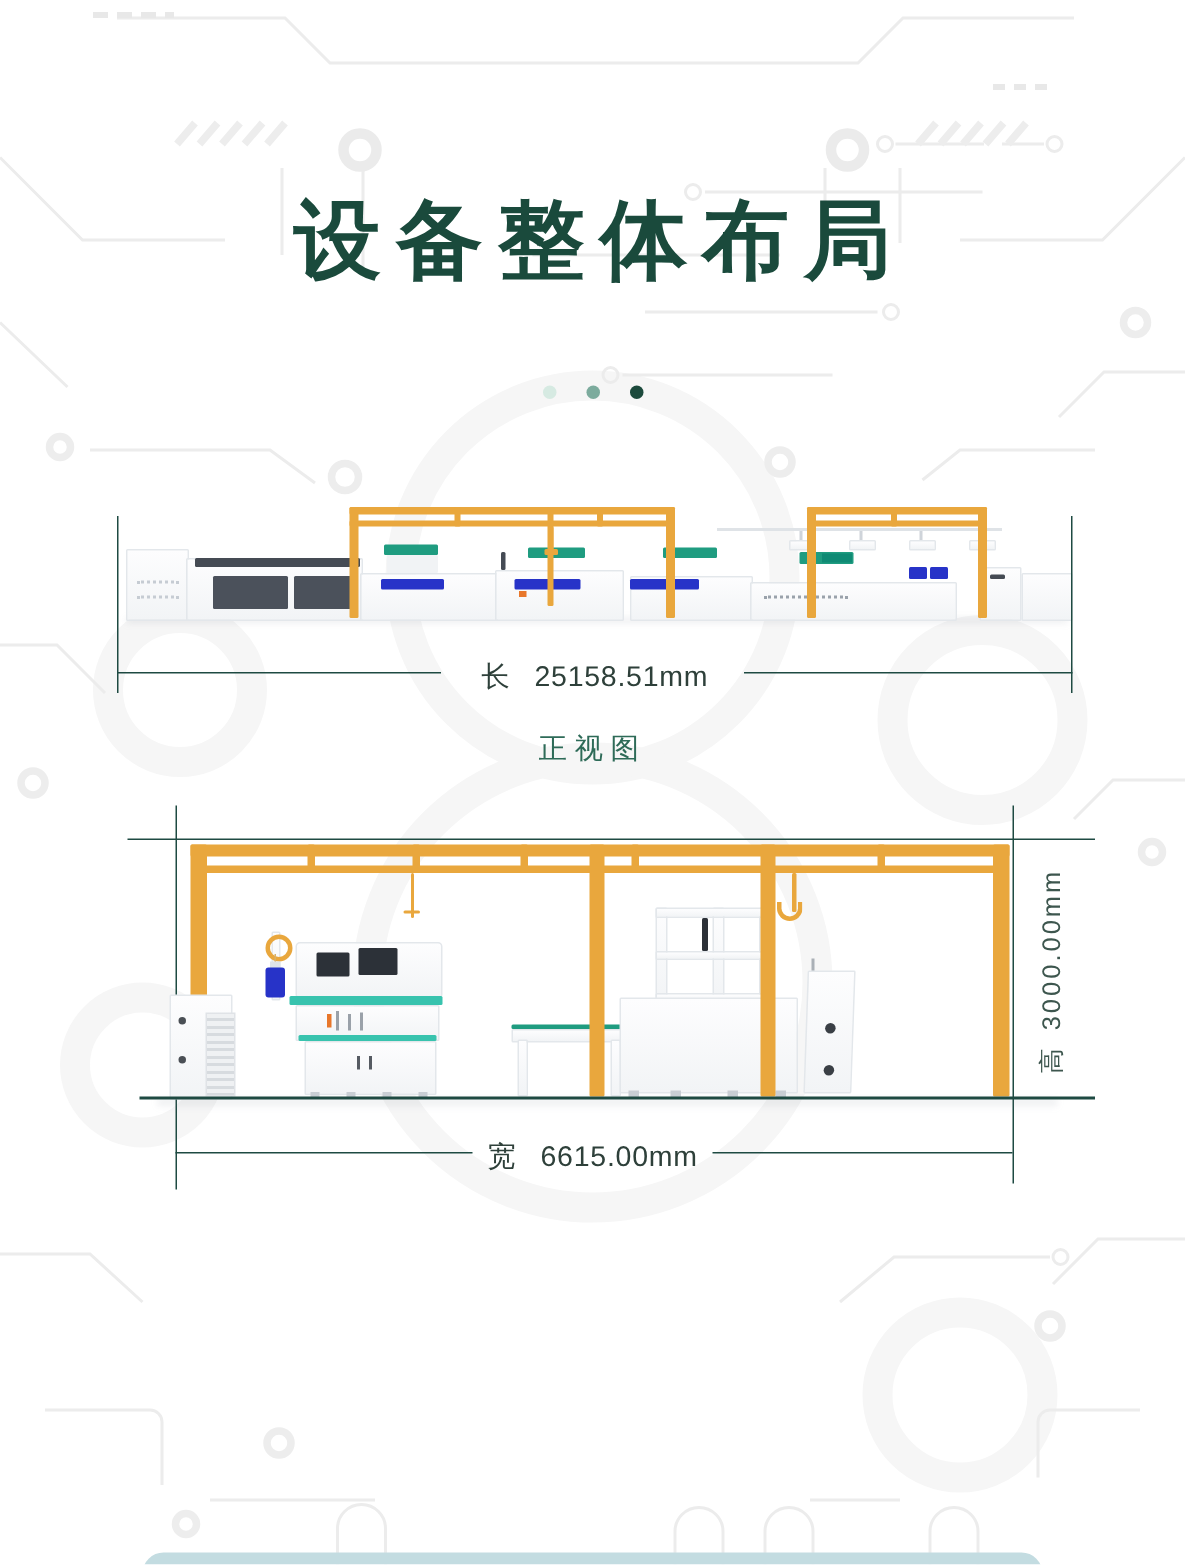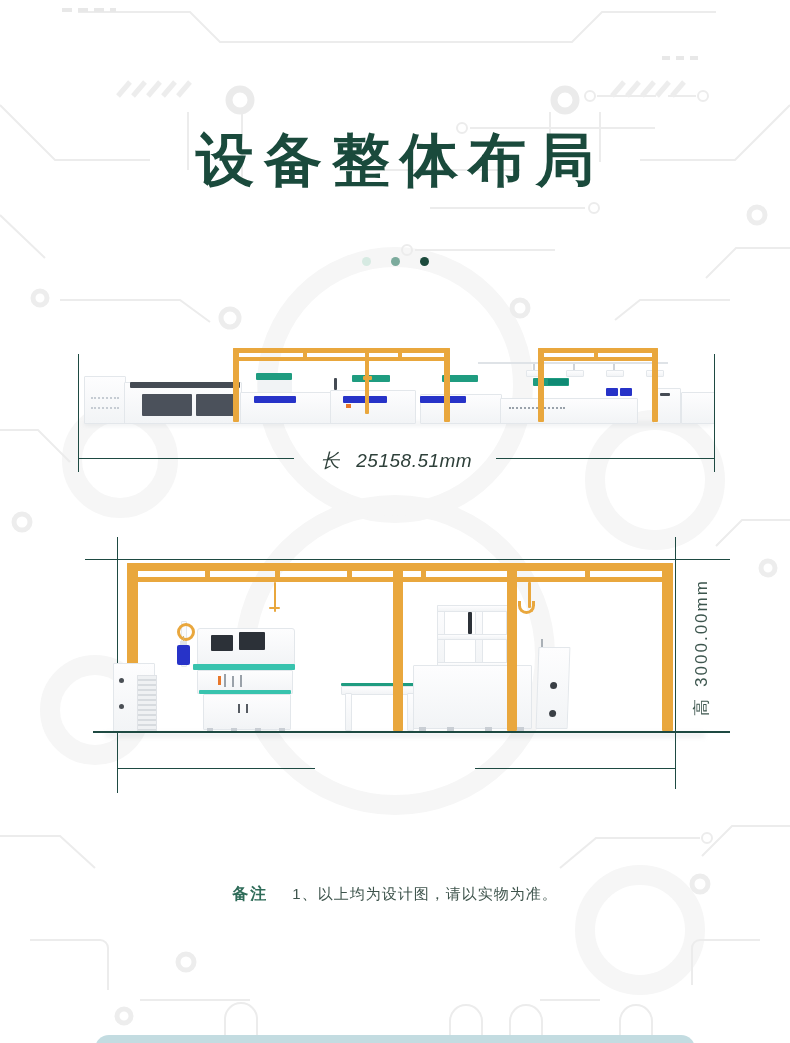--- a/index.html
+++ b/index.html
@@ -29,21 +29,21 @@
   .ln{position:absolute;background:var(--dimension-line,#1E4A42);}
   .gshadow{position:absolute;background:linear-gradient(180deg,rgba(125,135,148,.20),rgba(125,135,148,0));filter:blur(2px);}
   .grille{position:absolute;border:1px solid #e0e3e7;
           background:repeating-linear-gradient(180deg,#eff1f3 0 3px,#d7dbdf 3px 5px);}
   .dim-text{position:absolute;left:0;right:0;text-align:center;font-size:19px;
             color:var(--dimension-text,#2E403A);letter-spacing:.5px;z-index:3;}
   .dim-gap{margin-left:16px;}
   .caption{position:absolute;left:0;right:0;text-align:center;font-size:19px;letter-spacing:5px;
            color:var(--caption-green,#2E6B58);z-index:2;}
   
-  .front-view{position:absolute;left:78px;top:346px;width:637px;height:132px;z-index:1;font-style:italic;}
+  .front-view{position:absolute;left:78px;top:336px;width:637px;height:132px;z-index:1;}
   
   .side-view{position:absolute;left:85px;top:535px;width:655px;height:265px;z-index:1;}
   .sv-height{position:absolute;left:592px;top:28px;width:48px;height:168px;
              display:flex;align-items:center;justify-content:center;}
   .sv-height .rot{transform:rotate(-90deg);white-space:nowrap;font-size:17px;letter-spacing:2px;
              color:#3D564E;}
   .sv-height .rot .dim-gap{margin-left:10px;}
   
   .note{position:absolute;top:884px;left:0;right:0;display:flex;justify-content:center;
         align-items:baseline;gap:24px;z-index:2;}
@@ -193,20 +193,21 @@
 
     <div class="ln" style="left:0;top:8px;width:1px;height:118px;"></div>
     <div class="ln" style="right:0;top:8px;width:1px;height:118px;"></div>
     <div class="ln" style="left:0;top:112px;width:216px;height:1px;"></div>
     <div class="ln" style="right:0;top:112px;width:219px;height:1px;"></div>
     <div class="dim-text" style="top:102px;">
       <span>长</span><span class="dim-gap">25158.51mm</span>
     </div>
   </div>
 
+  <div class="caption" style="top:486px;">正视图</div>
 
   <div class="side-view">
 
     <div class="ln" style="left:0;top:24px;width:645px;height:1px;"></div>
     <div class="ln" style="left:32px;top:2px;width:1px;height:256px;"></div>
     <div class="ln" style="left:590px;top:2px;width:1px;height:252px;"></div>
 
     <div class="yl" style="left:42px;top:28px;width:546px;height:8px;"></div>
     <div class="yl" style="left:48px;top:42px;width:534px;height:5px;"></div>
     <div class="yl" style="left:120px;top:28px;width:5px;height:19px;"></div>
@@ -277,28 +278,27 @@
       <div class="abs" style="left:12px;top:34px;width:7px;height:7px;border-radius:50%;background:#3a3f45;"></div>
       <div class="abs" style="left:12px;top:62px;width:7px;height:7px;border-radius:50%;background:#3a3f45;"></div>
     </div>
 
     <div class="yl" style="left:308px;top:28px;width:10px;height:168px;"></div>
     <div class="yl" style="left:422px;top:28px;width:10px;height:168px;"></div>
 
     <div class="ln" style="left:8px;top:196px;width:637px;height:2px;"></div>
     <div class="ln" style="left:32px;top:233px;width:198px;height:1px;"></div>
     <div class="ln" style="left:390px;top:233px;width:200px;height:1px;"></div>
+    <div class="dim-text" style="top:223px;left:0;width:620px;">
+      <span>宽</span><span class="dim-gap">6615.00mm</span>
+    </div>
 
     <div class="sv-height">
       <div class="rot">
         <span>高</span><span class="dim-gap">3000.00mm</span>
       </div>
     </div>
   </div>
 
 
-  <div class="note">
-    <span class="note-label">备注</span>
-    <span class="note-text">1、以上均为设计图，请以实物为准。</span>
-  </div>
 
   <div class="bottom-bar"></div>
 </div>
 
 </body></html>

